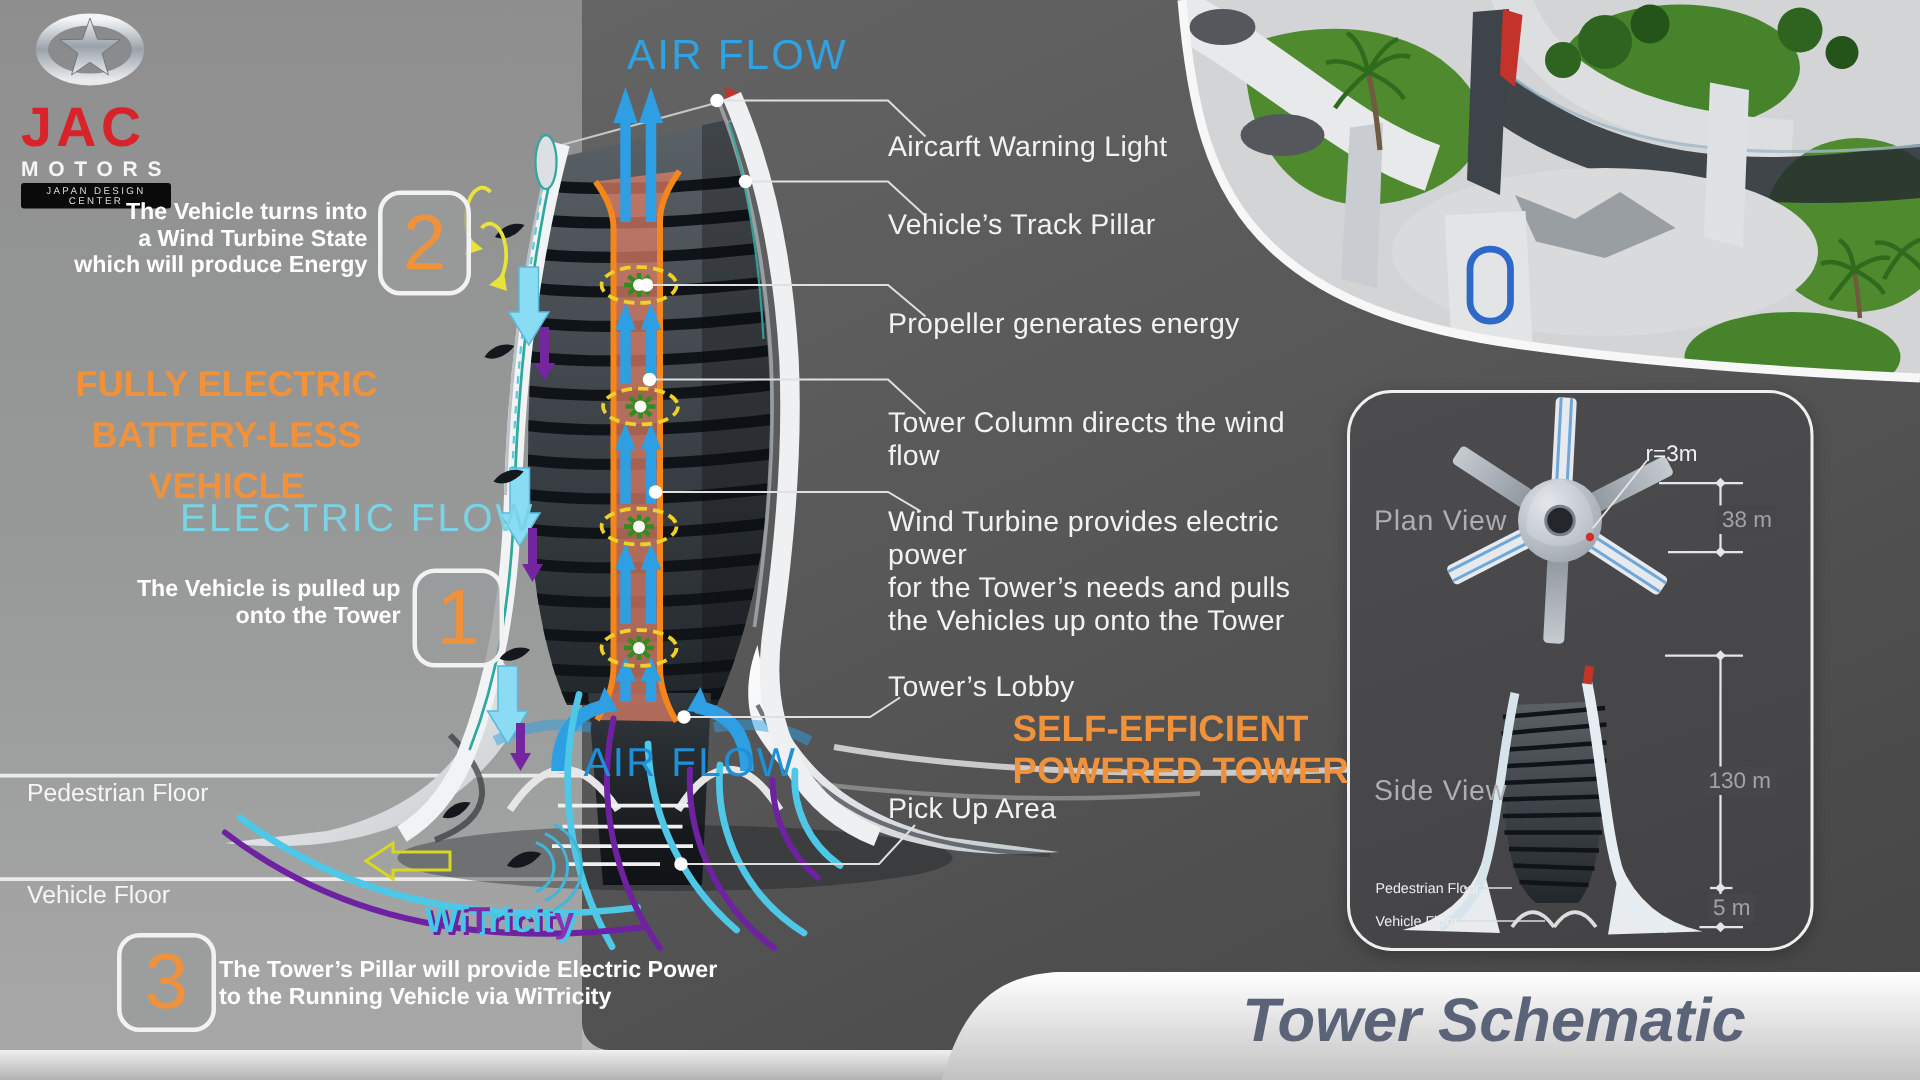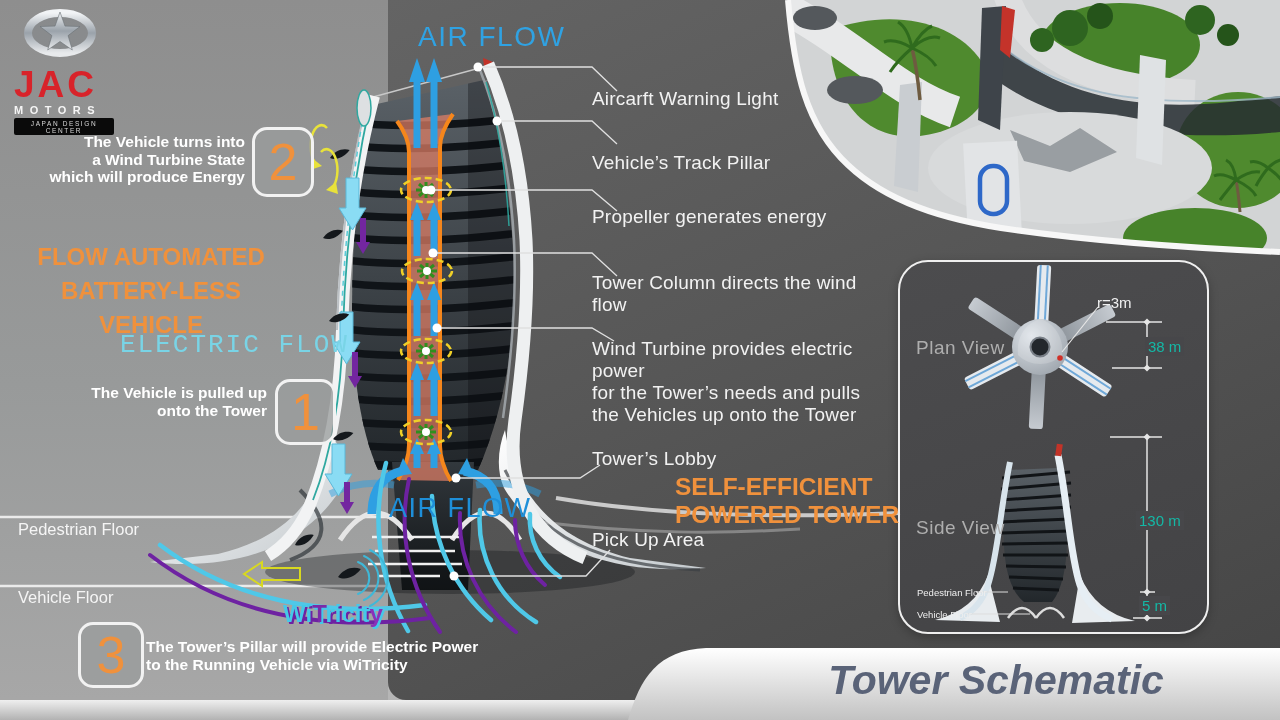--- a/index.html
+++ b/index.html
@@ -17,29 +17,29 @@
   #specs-panel{left:898px;top:260px;width:307px;height:370px;border:2.5px solid #efefef;border-radius:30px;background:linear-gradient(160deg,#4c4c4e,#434345);box-shadow:0 3px 10px rgba(0,0,0,.25);z-index:3;}
   
   .txt{z-index:6;white-space:pre-line;}
   .callout{left:592px;width:300px;font-size:19px;line-height:22px;color:#f2f2f2;letter-spacing:.2px;}
   .flow-blue{color:#2fa2e3;font-size:28px;letter-spacing:1.5px;}
   .step-text{font-weight:bold;color:#fff;font-size:15.5px;line-height:17.5px;}
   .num-box{border:3px solid #f2f2f2;border-radius:15px;background:rgba(154,156,156,.78);display:flex;align-items:center;justify-content:center;z-index:5;}
   .num-box span{color:#f0913c;font-size:52px;line-height:1;font-weight:400;}
   .orange-head{color:#f0913c;font-weight:bold;}
   .floor-label{color:#f5f5f5;font-size:16.5px;}
-  .dim-label{color:#14b8a6;font-size:15px;background:#47474a;padding:1px 3px;z-index:6;}
+  .dim-label{color:#a3a3a3;font-size:15px;background:#47474a;padding:1px 3px;z-index:6;}
   .panel-view-label{color:#aeaeae;font-size:19px;letter-spacing:.5px;}
   .mini-label{color:#eee;font-size:9.5px;}
   #title-text{left:696px;top:657px;width:600px;text-align:center;font-size:41px;font-weight:bold;color:#5a6378;letter-spacing:0;z-index:6;font-style:italic;}
   #witricity{left:283px;top:600px;font-size:24px;font-weight:bold;z-index:6;}
   
   #logo{left:14px;top:8px;width:120px;z-index:6;}
   #logo .brand{color:#d8232a;font-size:37px;font-weight:800;letter-spacing:3px;line-height:1;margin-top:2px;}
-  #logo .motors{color:#f5f5f5;font-size:11px;font-weight:600;letter-spacing:6.5px;margin-top:1px;}
+  #logo .motors{color:#f5f5f5;font-size:14px;font-weight:600;letter-spacing:6.5px;margin-top:1px;}
   #logo .bar{margin-top:2px;width:100px;background:#0a0a0a;border-radius:2px;color:#d8d8d8;font-size:6.5px;letter-spacing:1.6px;text-align:center;padding:1.5px 0;}
 </style>
 </head>
 <body>
 
 <div id="stage">
 
   <div id="bottom-strip" class="abs"></div>
   <div id="left-zone" class="abs"></div>
   <div id="dark-panel" class="abs"></div>
@@ -426,40 +426,40 @@
       <ellipse cx="46" cy="25" rx="32" ry="20" fill="rgba(120,128,136,.25)" stroke="url(#silverL)" stroke-width="8"></ellipse>
       <path d="M 46,4 L 51,18.1 L 66,18.5 L 54.1,27.6 L 58.3,42 L 46,33.5 L 33.7,42 L 37.9,27.6 L 26,18.5 L 41,18.1 Z" fill="url(#silverL)" stroke="#6a7076" stroke-width=".6"></path>
     </svg>
     <div class="brand">JAC</div>
     <div class="motors">MOTORS</div>
     <div class="bar">JAPAN DESIGN CENTER</div>
   </div>
 
   <div class="abs txt flow-blue" style="left:418px;top:21px;">AIR FLOW</div>
   <div class="abs txt flow-blue" style="left:389px;top:493px;color:#1e8fd9;font-size:27px;">AIR FLOW</div>
-  <div class="abs txt" style="left:120px;top:330px;font-size:26px;letter-spacing:2px;color:#79d4e6;font-family:Liberation Mono, monospace;">ELECTRIC FLOW</div>
+  <div class="abs txt" style="left:120px;top:330px;font-size:26px;letter-spacing:2px;color:#79d4e6;">ELECTRIC FLOW</div>
 
   <div class="abs txt callout" style="top:88px;">Aircarft Warning Light</div>
-  <div class="abs txt callout" style="top:140px;margin-top:12px;">Vehicle’s Track Pillar</div>
+  <div class="abs txt callout" style="top:140px;">Vehicle’s Track Pillar</div>
   <div class="abs txt callout" style="top:206px;">Propeller generates energy</div>
   <div class="abs txt callout" style="top:272px;">Tower Column directs the wind flow</div>
   <div class="abs txt callout" style="top:338px;">Wind Turbine provides electric power
 for the Tower’s needs and pulls
 the Vehicles up onto the Tower</div>
   <div class="abs txt callout" style="top:448px;">Tower’s Lobby</div>
   <div class="abs txt callout" style="top:529px;">Pick Up Area</div>
 
   <div class="abs txt step-text" style="left:40px;top:133px;width:205px;text-align:right;">The Vehicle turns into
 a Wind Turbine State
 which will produce Energy</div>
   <div class="abs num-box" style="left:252px;top:127px;width:56px;height:64px;">
       <span>2</span>
     </div>
 
-  <div class="abs txt orange-head" style="left:8px;top:240px;width:286px;text-align:center;font-size:24px;line-height:34px;">FLOW AUTOMATED
+  <div class="abs txt orange-head" style="left:8px;top:240px;width:286px;text-align:center;font-size:24px;line-height:34px;">FULLY ELECTRIC
 BATTERY-LESS VEHICLE</div>
 
   <div class="abs txt step-text" style="left:62px;top:384px;width:205px;text-align:right;line-height:18px;">The Vehicle is pulled up
 onto the Tower</div>
   <div class="abs num-box" style="left:275px;top:379px;width:55px;height:60px;">
       <span>1</span>
     </div>
 
   <div class="abs txt orange-head" style="left:675px;top:473px;font-size:24.5px;line-height:27.5px;">SELF-EFFICIENT
 POWERED TOWER</div>

